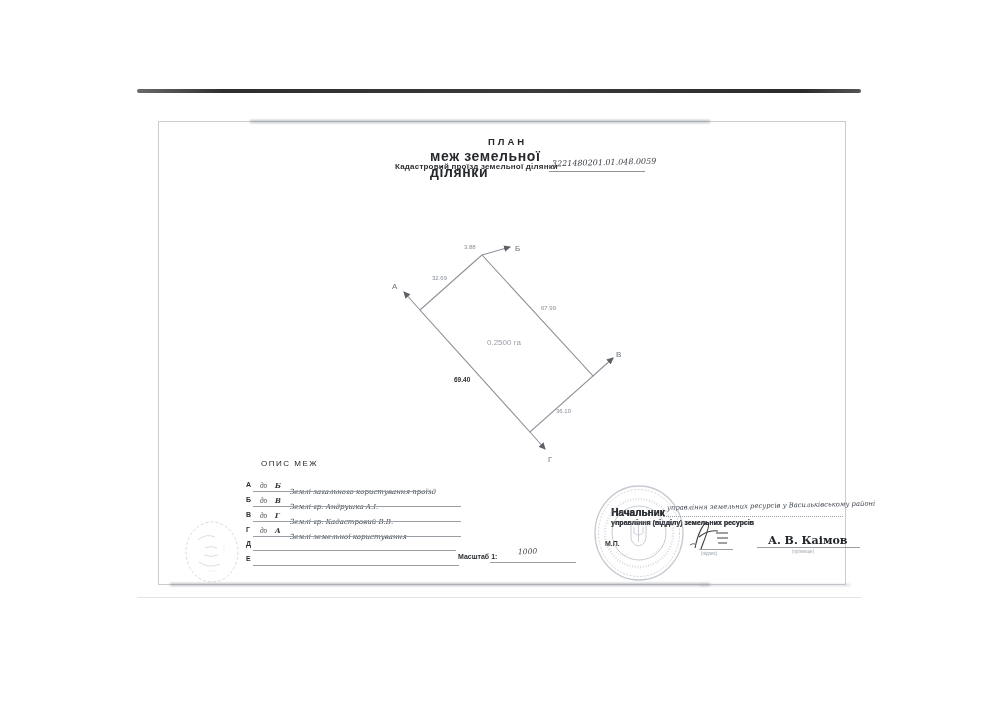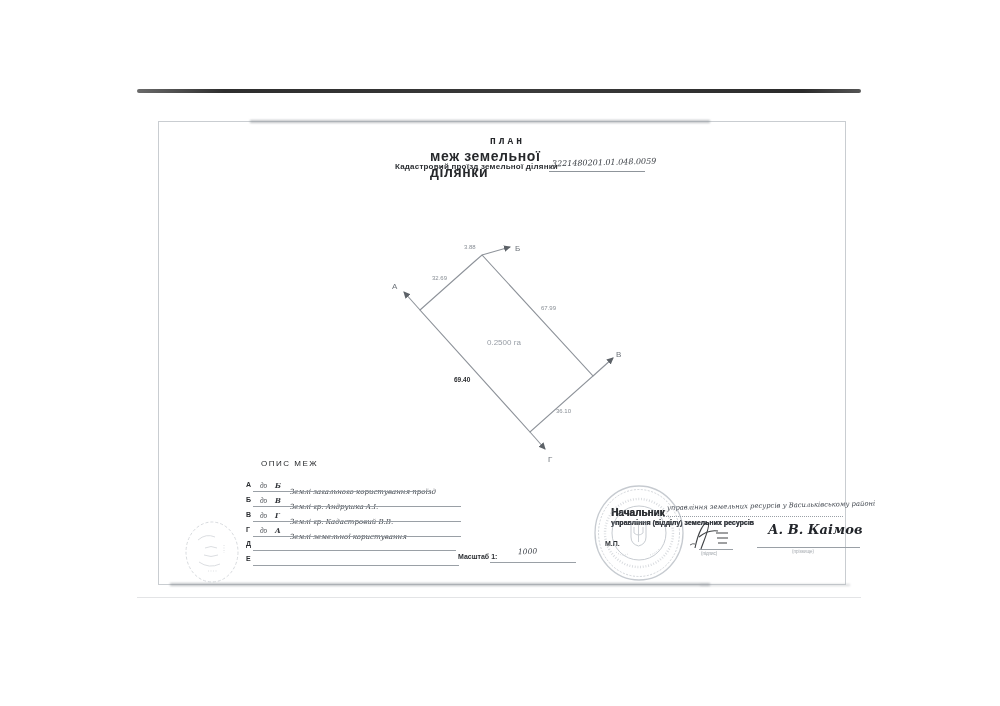--- a/index.html
+++ b/index.html
@@ -12,21 +12,21 @@
     background:linear-gradient(90deg,#6a6a6a,#2e2e2e 12%,#3a3a3a 55%,#2b2b2b 92%,#555);
     filter:blur(.3px);border-radius:2px;}
   #page-border{left:158px;top:121px;width:686px;height:462px;border:1px solid #c9cdd1;}
   #border-smudge-top{left:250px;top:120px;width:460px;height:3px;background:#8d9298;filter:blur(1.2px);opacity:.55;}
   #border-smudge-bottom{left:170px;top:583px;width:540px;height:3px;background:#84898f;filter:blur(1.1px);opacity:.5;}
   #border-smudge-bottom2{left:700px;top:584px;width:150px;height:2px;background:#a9adb2;filter:blur(1px);opacity:.45;}
   #page-bottom-edge{left:137px;top:597px;width:724px;height:1px;background:#e3e4e6;}
 
   
   .title{left:460px;top:136px;width:95px;text-align:center;font-weight:bold;font-size:9.5px;
-         letter-spacing:3px;color:#26282b;font-family:Liberation Mono, monospace;}
+         letter-spacing:3px;color:#26282b;}
   .subtitle{left:430px;top:148px;width:155px;text-align:left;font-weight:bold;font-size:14px;
          letter-spacing:.6px;color:#26282b;}
   .cad-label{left:395px;top:162px;font-weight:bold;font-size:8px;letter-spacing:.2px;color:#2b2e32;}
   .cad-number{left:552px;top:158px;font-family:"DejaVu Serif",serif;font-style:italic;font-size:8px;
          color:#3c4046;transform:rotate(-1.5deg);}
   .cad-underline{left:549px;top:171px;width:96px;border-top:1px solid #8f959b;}
 
   
   #plan-svg{left:370px;top:225px;}
   #plan-svg text{font-family:"Liberation Sans",sans-serif;}
@@ -52,22 +52,22 @@
 
   
   .role-hw{left:667px;top:502px;width:185px;font-family:"DejaVu Serif",serif;font-style:italic;
            font-size:6.8px;color:#40464e;transform:rotate(-1.2deg);white-space:nowrap;}
   .role-hw-line{left:663px;top:516px;width:180px;border-bottom:1px dotted #9aa0a6;}
   .role-printed1{left:611px;top:507px;font-weight:bold;font-size:10px;color:#2c2f33;text-shadow:.4px 0 0 #2c2f33;}
   .role-printed2{left:611px;top:519px;font-size:7px;font-weight:600;color:#383c42;text-shadow:.3px 0 0 #383c42;white-space:nowrap;}
   .mp{left:605px;top:540px;font-weight:bold;font-size:7px;color:#2c2f33;}
   .sig-uline{left:699px;top:549px;width:34px;border-top:1px solid #9aa0a6;}
   .sig-caption{left:701px;top:551px;font-size:4.5px;color:#9aa0a6;}
-  .appr-name{left:768px;top:522px;font-family:"DejaVu Serif",serif;font-style:italic;font-weight:bold;
-           font-size:13px;color:#22252a;white-space:nowrap;}
+  .appr-name{left:768px;top:534px;font-family:"DejaVu Serif",serif;font-weight:bold;
+           font-size:11px;color:#22252a;white-space:nowrap;}
   .name-uline{left:757px;top:547px;width:103px;border-top:1px solid #9aa0a6;}
   .name-caption{left:792px;top:549px;font-size:4.5px;color:#a4a9ae;}
 
   #stamp-right{left:580px;top:478px;}
   #stamp-left{left:178px;top:515px;}
   #signature-svg{left:683px;top:515px;}
 </style>
 </head>
 <body>
 

